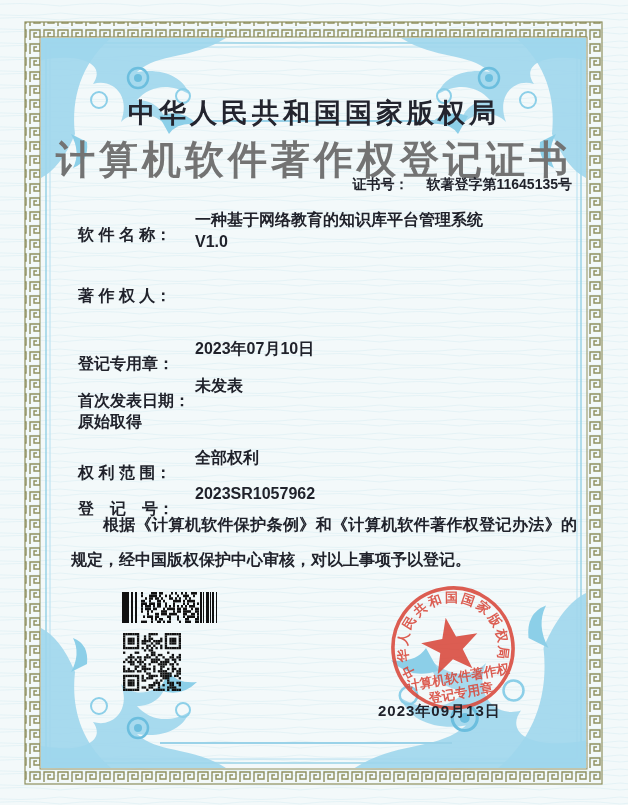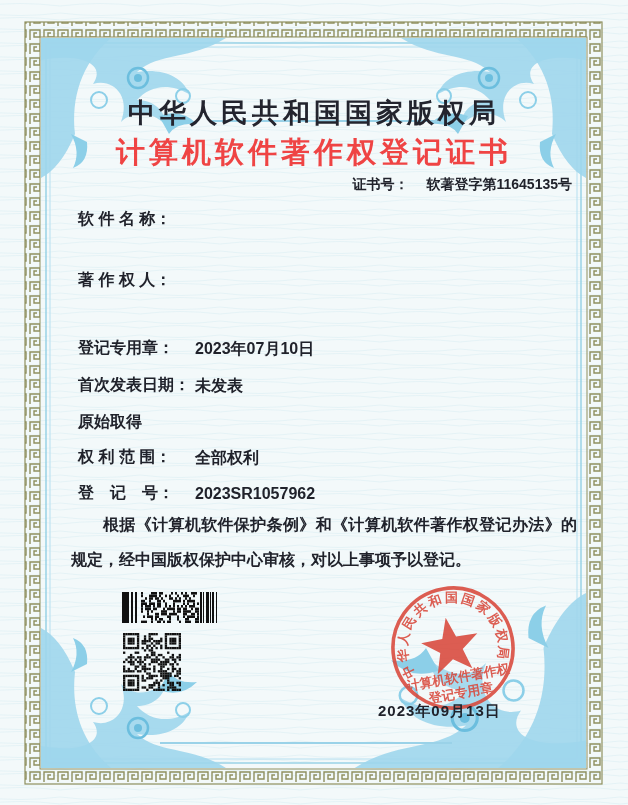--- a/index.html
+++ b/index.html
@@ -11,28 +11,28 @@
   }
   #deco-svg{position:absolute;left:0;top:0;z-index:0;}
   .txt{position:absolute;z-index:2;font-weight:bold;}
   .authority{
     left:0;right:0;top:95px;text-align:center;
     font-size:27px;letter-spacing:4px;color:#23242e;
     font-family:"Liberation Serif", serif;
   }
   .cert-title{
     left:0;right:0;top:133px;text-align:center;
-    font-size:29px;letter-spacing:4px;color:#ef4444;
+    font-size:39px;letter-spacing:4px;color:#737373;
     font-family:"Liberation Serif", serif;
   }
   .cert-no-line{
     top:176px;right:56px;font-size:14px;display:flex;gap:18px;
   }
   .row{position:absolute;left:78px;z-index:2;display:flex;font-weight:bold;font-size:16px;}
-  .row .lbl{width:117px;flex:0 0 117px;}
+  .row .lbl{width:117px;flex:0 0 117px;margin-top:16px;}
   .row .val{white-space:pre-line;max-width:372px;line-height:22px;}
   .r1{top:209px}.r2{top:270px}.r3{top:338px}.r4{top:375px}
   .r5{top:411px}.r6{top:447px}.r7{top:483px}
   .statement{
     left:71px;top:507px;width:506px;font-size:16px;line-height:35px;
     text-indent:2em;text-align:justify;
   }
   .issue-date{left:378px;top:702px;font-size:15px;letter-spacing:1px;z-index:3;}
   #barcode-svg{position:absolute;left:122px;top:592px;z-index:2;}
   #qr-svg{position:absolute;left:123px;top:633px;z-index:2;}
@@ -218,20 +218,22 @@
 
 <div class="txt authority">中华人民共和国国家版权局</div>
 <div class="txt cert-title">计算机软件著作权登记证书</div>
 <div class="txt cert-no-line">
   <span>证书号：</span>
   <span>软著登字第11645135号</span>
 </div>
 
 <div class="row r1">
   <span class="lbl">软 件 名 称：</span>
+  <span class="val">一种基于网络教育的知识库平台管理系统
+V1.0</span>
 </div>
 <div class="row r2">
   <span class="lbl">著 作 权 人：</span>
 </div>
 <div class="row r3">
   <span class="lbl">登记专用章：</span>
   <span class="val">2023年07月10日</span>
 </div>
 <div class="row r4">
   <span class="lbl">首次发表日期：</span>

